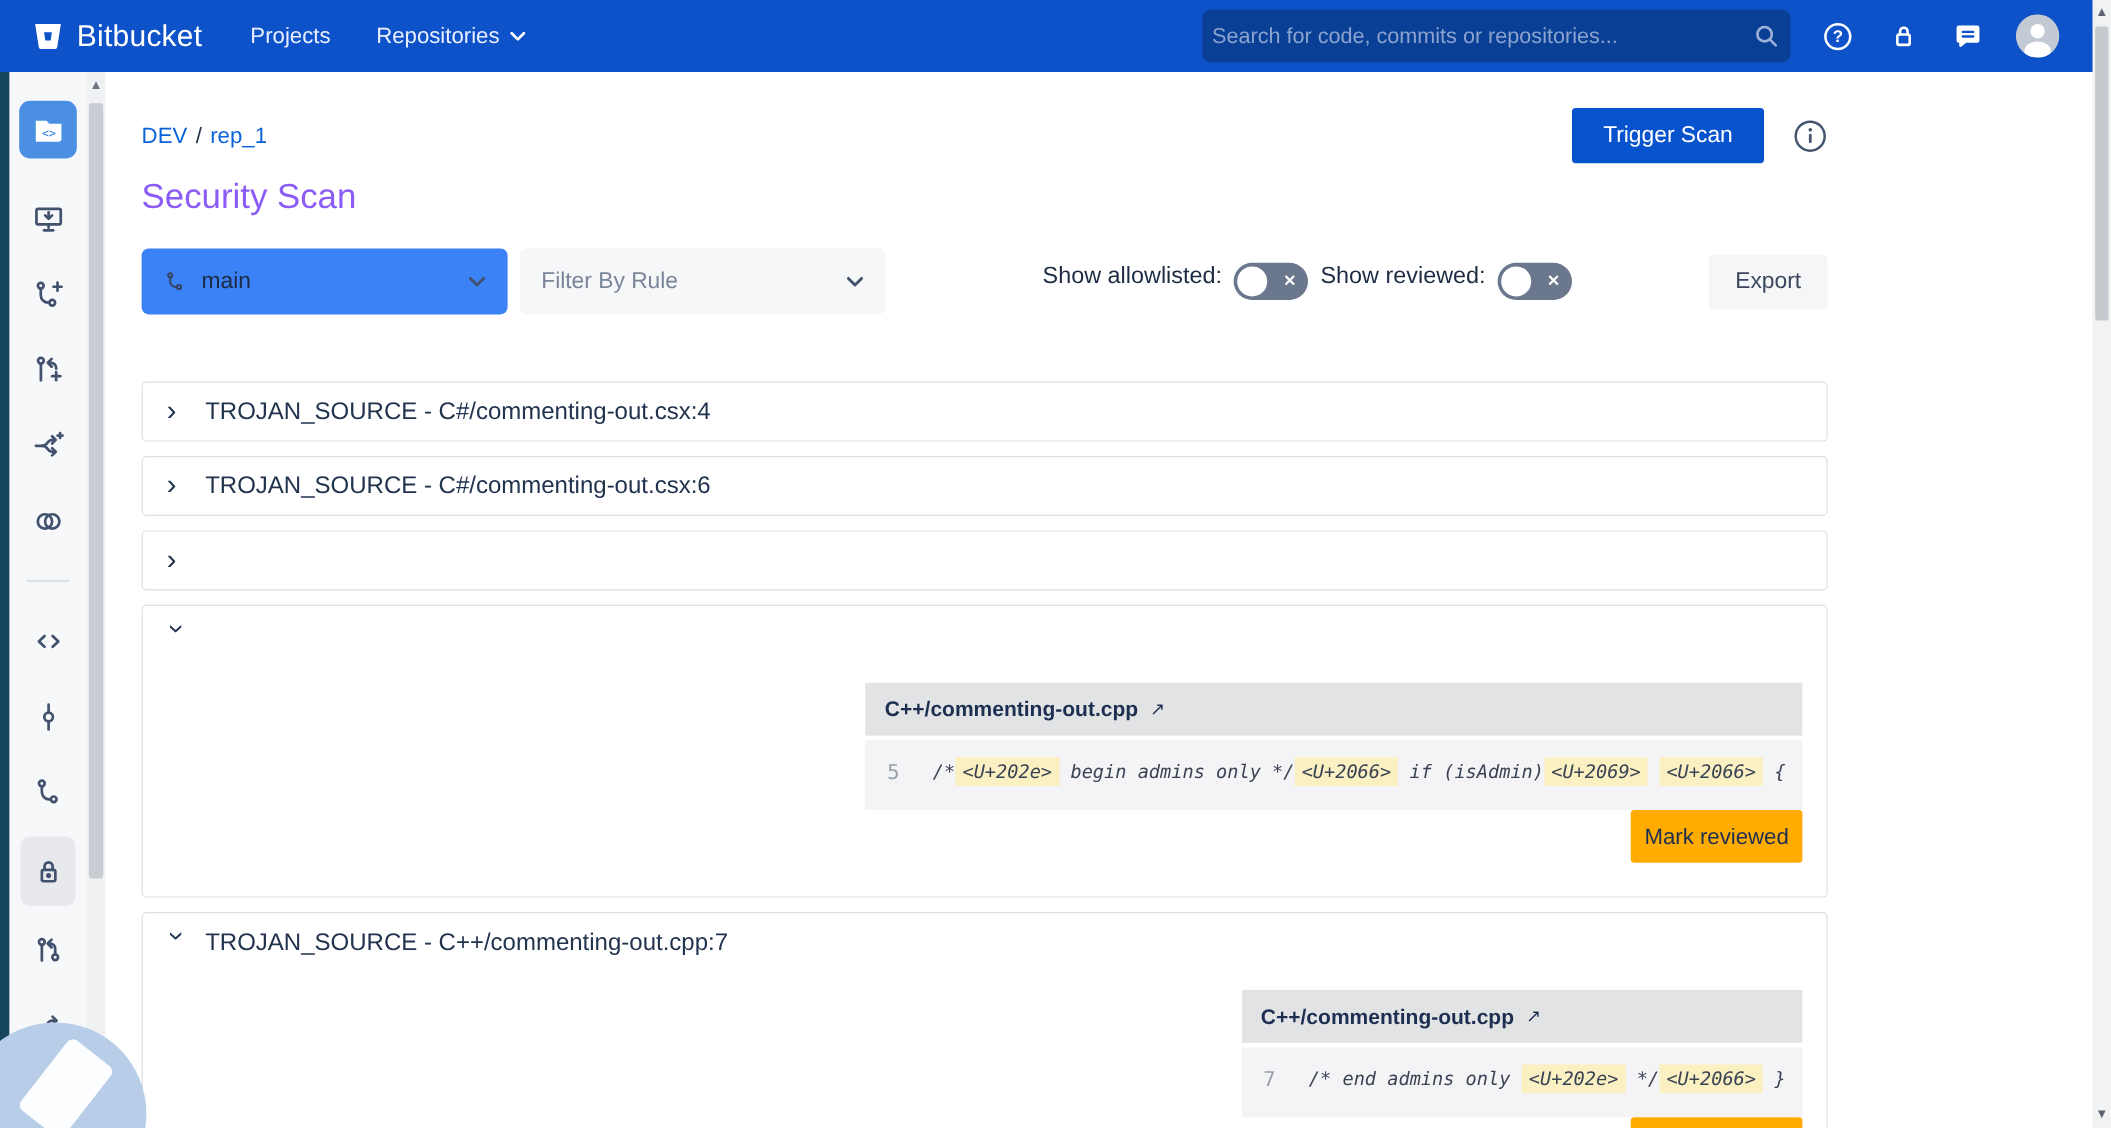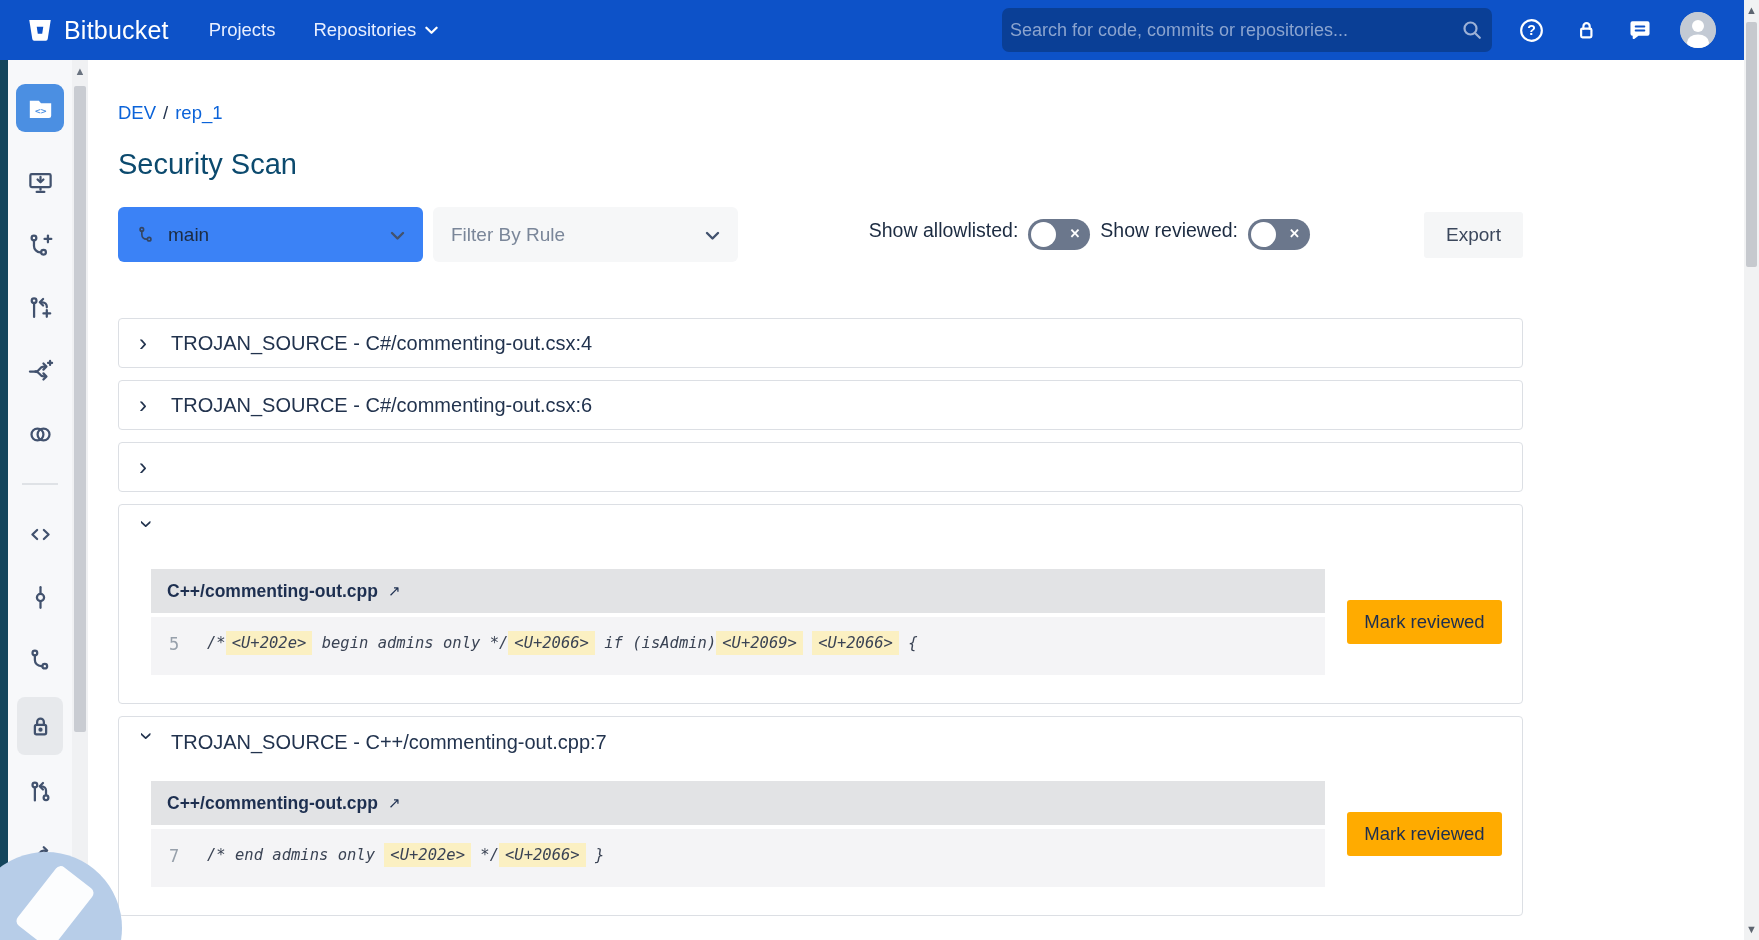--- a/index.html
+++ b/index.html
@@ -46,21 +46,21 @@
   .content { flex:1; background:#fff; padding:30px 0 0 30px; overflow:hidden; position:relative; }
   .inner { width:1405px; }
   .head-row { display:flex; align-items:center; height:46px; }
   .breadcrumb { font-size:18.5px; }
   .breadcrumb a { color:#0b63d9; text-decoration:none; cursor:pointer; }
   .breadcrumb .sep { color:#22334e; padding:0 7px; }
   .head-actions { margin-left:auto; display:flex; align-items:center; gap:24px; }
   .btn-primary { height:46px; padding:0 26px; background:#0752cd; color:#fff; border:none; border-radius:3px; font-size:19px; font-family:"Liberation Sans",sans-serif; cursor:pointer; }
   .info-btn { width:29px; height:29px; cursor:pointer; display:flex; }
 
-  .page-title { margin-top:12px; font-size:29px; font-weight:500; color:#0c4a6e; }
+  .page-title { margin-top:12px; font-size:29px; font-weight:500; color:#8b5cf6; }
 
   .filter-row { margin-top:26px; display:flex; align-items:center; }
   .select { width:305px; height:55px; border-radius:6px; display:flex; align-items:center; padding:0 18px; cursor:pointer; }
   .select.branch { background:#3b82f6; color:#1c2b41; font-size:19px; gap:12px; }
   .select.rule { background:#f6f7f8; color:#7a8699; font-size:19px; margin-left:10px; }
   .select .chev { margin-left:auto; }
   .select svg.mini { width:20px; height:20px; stroke:#344563; stroke-width:2; fill:none; stroke-linecap:round; }
   .select svg.chevg { width:15px; height:10px; stroke:#42526E; stroke-width:2.4; fill:none; stroke-linecap:round; stroke-linejoin:round; }
 
   .toggles { margin-left:auto; display:flex; gap:10px; }
@@ -72,31 +72,31 @@
 
   
   .findings { margin-top:56px; display:flex; flex-direction:column; gap:12px; }
   .finding { border:1px solid #dcdfe4; border-radius:4px; background:#fff; }
   .finding.collapsed { height:50px; display:flex; align-items:center; padding:0 20px; cursor:pointer; }
   .f-header { display:flex; align-items:center; padding:0 20px; height:50px; cursor:pointer; }
   .finding.expanded { padding-bottom:28px; }
   .chev-i { font-size:24px; color:#22334e; width:16px; margin-right:16px; line-height:1; display:inline-block; }
   .chev-i.down { transform:rotate(90deg) translateX(-2px); }
   .f-title { font-size:20px; color:#22334e; }
-  .f-body { display:flex; align-items:center; margin:14px 20px 0 32px; }
+  .f-body { display:flex; align-items:flex-end; margin:14px 20px 0 32px;flex-direction:column; }
   .f-left { flex:1; min-width:0; }
   .file-bar { height:44px; background:#e2e3e5; display:flex; align-items:center; padding:0 16px; }
   .file-link { font-size:17.5px; font-weight:700; color:#1d2f50; text-decoration:none; cursor:pointer; display:flex; align-items:center; gap:10px; }
   .ext-arrow { font-size:15px; font-weight:400; }
   .code-block { margin-top:4px; background:#f4f4f6; padding:17px 14px 21px 18px; display:flex; }
   .line-num { width:38px; color:#97a0ab; font-size:17px; font-family:"DejaVu Sans Mono",monospace; flex:none; }
   .code-line { font-family:"DejaVu Sans Mono",monospace; font-style:italic; font-size:15.5px; color:#3a4354; white-space:pre; }
   .code-line .seg { padding:3px 0; }
   .code-line .seg.hl { background:#fbf0c2; padding:3px 6px; }
-  .btn-review { margin-left:22px; width:155px; height:44px; background:#ffab00; border:none; border-radius:3px; color:#1d2f50; font-size:18.5px; font-family:"Liberation Sans",sans-serif; cursor:pointer; flex:none; }
+  .btn-review { margin-left:22px; width:143px; height:44px; background:#ffab00; border:none; border-radius:3px; color:#1d2f50; font-size:18.5px; font-family:"Liberation Sans",sans-serif; cursor:pointer; flex:none; }
 
   
   .watermark { position:absolute; left:-30px; bottom:-64px; width:152px; height:152px; pointer-events:none; }
   .watermark .circle { position:absolute; inset:0; border-radius:50%; background:#b7cde8; }
   .watermark .glyph { position:absolute; left:62px; top:18px; width:46px; height:74px; background:#fff; transform:rotate(38deg); border-radius:6px; opacity:.96; }
 </style>
 </head>
 <body>
 
 <div class="app">
@@ -264,20 +264,30 @@
         <span class="arrow" style="top:4px">▲</span>
         <span class="thumb" style="top:26px;height:646px"></span>
         <span class="arrow" style="bottom:4px">▼</span>
       </div>
 
       <main class="content">
         <div class="inner">
           <div class="head-row">
             <div class="breadcrumb">
               <a>DEV</a><span class="sep">/</span><a>rep_1</a>
+            </div>
+            <div class="head-actions">
+              <button class="btn-primary">Trigger Scan</button>
+              <span class="info-btn">
+                <svg viewBox="0 0 24 24" width="29" height="29">
+                  <circle cx="12" cy="12" r="10" stroke="#44546f" stroke-width="1.7" fill="none"></circle>
+                  <rect x="11.1" y="10.3" width="1.9" height="6.4" rx=".95" fill="#44546f"></rect>
+                  <circle cx="12.05" cy="7.6" r="1.25" fill="#44546f"></circle>
+                </svg>
+              </span>
             </div>
           </div>
 
           <h1 class="page-title">Security Scan</h1>
 
           <div class="filter-row">
             <div class="select branch">
               <svg class="mini" viewBox="0 0 24 24">
                 <circle cx="7" cy="5.3" r="2.1"></circle>
                 <path d="M7 7.4v4.1a5.5 5.5 0 0 0 5.5 5.5h1"></path>

